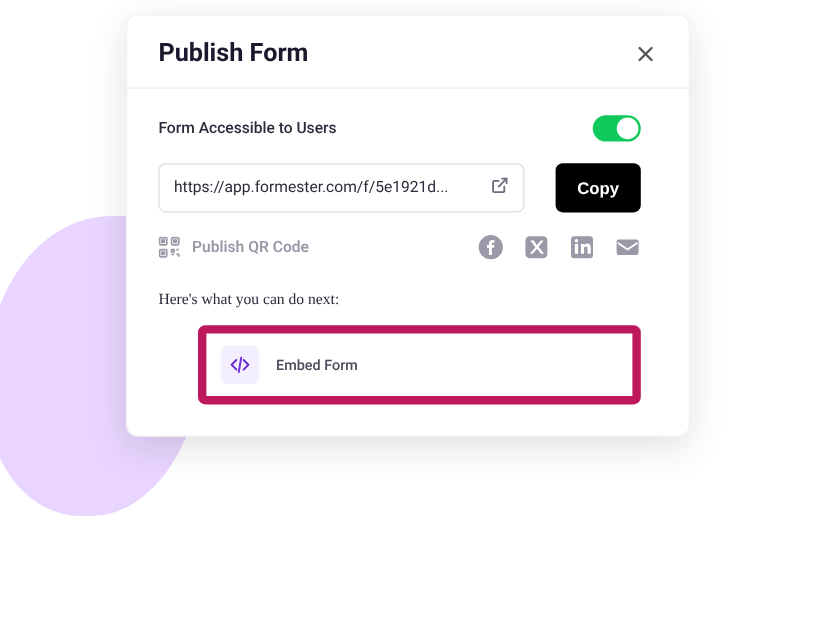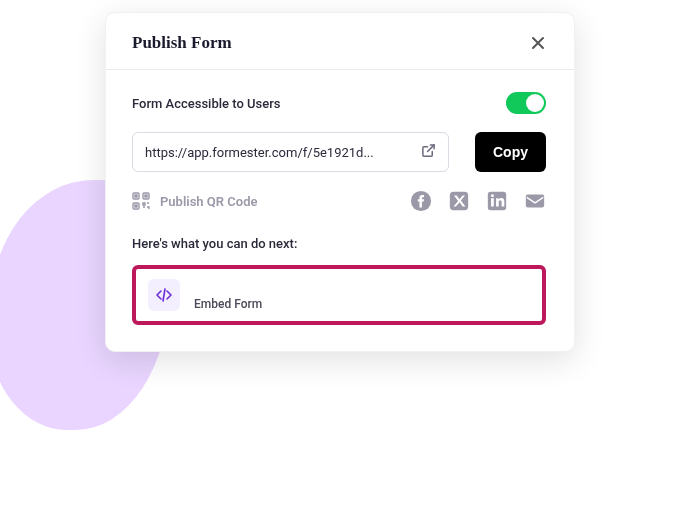--- a/index.html
+++ b/index.html
@@ -33,36 +33,35 @@
       border: 1px solid #f1f1f3;
     }
     .modal-header {
       display: flex;
       justify-content: space-between;
       align-items: center;
       padding: 20px 26px 16px 26px;
       border-bottom: 1px solid #eceaf0;
     }
     .modal-title {
-      font-size: 17px;
+      font-size: 21px;
       font-weight: 700;
       color: #1a1a2e;
-      font-family: Liberation Serif, serif;
     }
     .close-btn {
       width: 20px;
       height: 20px;
       display: flex;
       align-items: center;
       justify-content: center;
       cursor: pointer;
       color: #555;
     }
     .modal-body {
-      padding: 22px 28px 26px 26px;
+      padding: 22px 40px 26px 26px;
     }
     .toggle-row {
       display: flex;
       justify-content: space-between;
       align-items: center;
       margin-bottom: 18px;
     }
     .toggle-label {
       font-size: 13px;
       color: #2a2a3a;
@@ -146,30 +145,32 @@
       width: 22px;
       height: 22px;
       color: #9b98a8;
       cursor: pointer;
     }
     .next-heading {
       font-size: 13px;
       color: #2a2a3a;
       font-weight: 500;
       margin-bottom: 14px;
+      font-family: Liberation Serif, serif;
     }
     .action-card {
       display: flex;
-      align-items: flex-end;
+      align-items: center;
       gap: 14px;
-      border: 4px solid #be185d;
+      border: 7px solid #be185d;
       border-radius: 6px;
       padding: 10px 12px;
       margin-bottom: 12px;
       cursor: pointer;
+      margin-left: 33px;
     }
     .action-card:last-child { margin-bottom: 0; }
     .action-icon-box {
       width: 32px;
       height: 32px;
       background: #f4effe;
       border-radius: 6px;
       display: flex;
       align-items: center;
       justify-content: center;

